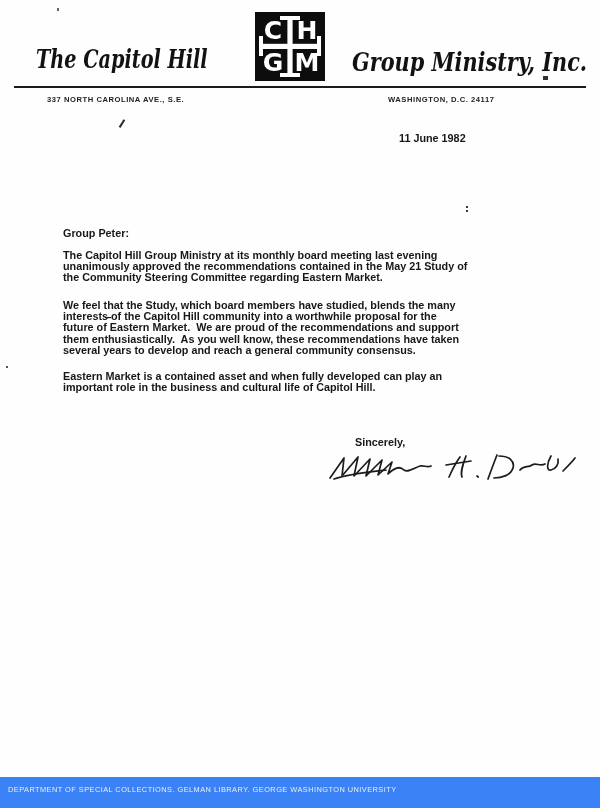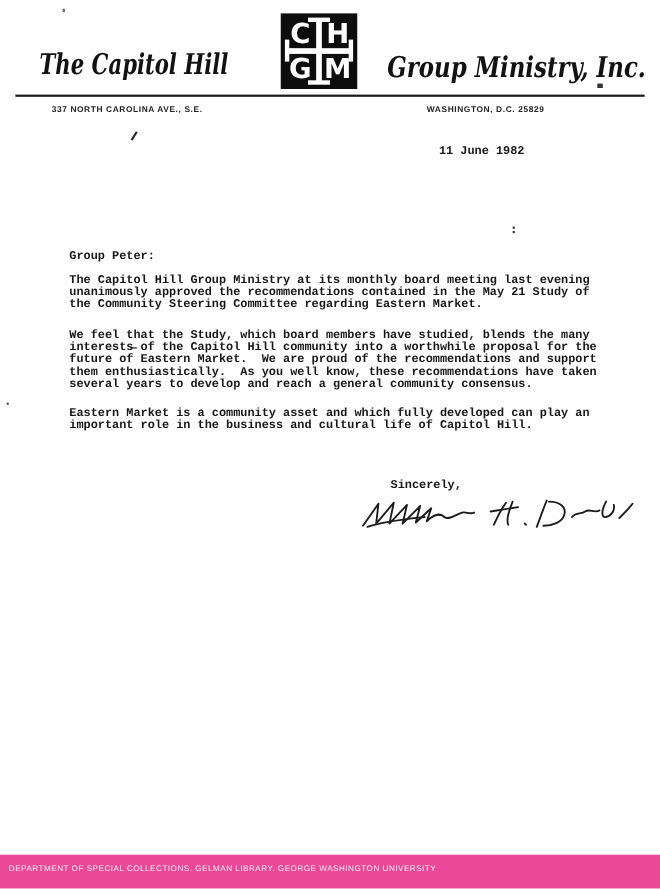--- a/index.html
+++ b/index.html
@@ -21,21 +21,21 @@
     color:#222;white-space:nowrap;
   }
   .addr-left{left:47px;}
   .addr-right{left:388px;}
   .phone{
     position:absolute;left:0;top:112px;width:556px;text-align:center;
     font-size:7.6px;font-weight:bold;letter-spacing:.5px;color:#222;
   }
   
   .mono{
-    position:absolute;font-family:Liberation Mono, monospace;font-weight:700;
+    position:absolute;font-family:Liberation Sans, sans-serif;font-weight:700;
     font-size:10.8px;line-height:11.2px;color:#171717;white-space:nowrap;
   }
   .pre{white-space:pre-wrap;}
   .date{left:399px;top:133px;}
   .recipient{left:63px;top:163px;}
   .salutation{left:63px;top:228px;}
   .p1{left:63px;top:250px;}
   .p2{left:63px;top:300px;}
   .p3{left:63px;top:371px;}
   .closing{left:355px;top:437px;}
@@ -43,21 +43,21 @@
   .signer{left:355px;top:488px;}
   
   .speck{position:absolute;background:#3a3a3a;}
   .spk-slash{left:121px;top:119px;width:1.8px;height:9px;transform:rotate(32deg);background:#2a2a2a;}
   .spk-a{left:543px;top:76px;width:5px;height:4px;background:#333;}
   .spk-b{left:466px;top:206px;width:2px;height:2px;}
   .spk-c{left:466px;top:210px;width:2px;height:2px;}
   .spk-d{left:6px;top:366px;width:2px;height:2px;background:#555;}
   .spk-e{left:57px;top:8px;width:2px;height:3px;background:#666;}
   
-  .footer{position:absolute;left:0;top:777px;width:600px;height:31px;background:#ec4899;}
+  .footer{position:absolute;left:0;top:777px;width:600px;height:31px;background:#3b82f6;}
   .footer-caption{
     position:absolute;left:8px;top:8px;font-size:7.4px;letter-spacing:.45px;
     color:#ededed;white-space:nowrap;font-family:"Liberation Sans",sans-serif;
   }
 </style>
 </head>
 <body>
 
 <div class="page">
 
@@ -78,36 +78,36 @@
       <text x="18" y="59">G</text>
       <text x="52" y="59">M</text>
     </g>
   </svg>
 
   <div class="script org-right">Group Ministry, Inc.</div>
 
   <div class="rule"></div>
 
   <div class="addr addr-left">337 NORTH CAROLINA AVE., S.E.</div>
-  <div class="addr addr-right">WASHINGTON, D.C. 25829</div>
+  <div class="addr addr-right">WASHINGTON, D.C. 24117</div>
 
   <div class="mono date">11 June 1982</div>
 
 
   <div class="mono salutation">Group Peter:</div>
 
   <div class="mono pre p1">The Capitol Hill Group Ministry at its monthly board meeting last evening
 unanimously approved the recommendations contained in the May 21 Study of
 the Community Steering Committee regarding Eastern Market.</div>
   <div class="mono pre p2">We feel that the Study, which board members have studied, blends the many
 interests̶ of the Capitol Hill community into a worthwhile proposal for the
 future of Eastern Market.  We are proud of the recommendations and support
 them enthusiastically.  As you well know, these recommendations have taken
 several years to develop and reach a general community consensus.</div>
-  <div class="mono pre p3">Eastern Market is a community asset and which fully developed can play an
+  <div class="mono pre p3">Eastern Market is a contained asset and when fully developed can play an
 important role in the business and cultural life of Capitol Hill.</div>
 
   <div class="mono closing">Sincerely,</div>
 
   <svg class="signature" width="250" height="32" viewBox="0 0 250 32" aria-hidden="true">
     <g fill="none" stroke="#1c1c1c" stroke-width="1.7" stroke-linecap="round" stroke-linejoin="round">
 
       <path d="M2 26 L16 6 L14 24 L30 5 L26 24 L42 7 L38 24 L54 8 L50 23 L64 10 L60 22 C66 16 72 14 76 18 C80 21 86 16 92 14 C96 13 99 16 103 14"></path>
       <path d="M6 27 C20 22 40 20 58 18"></path>
 

